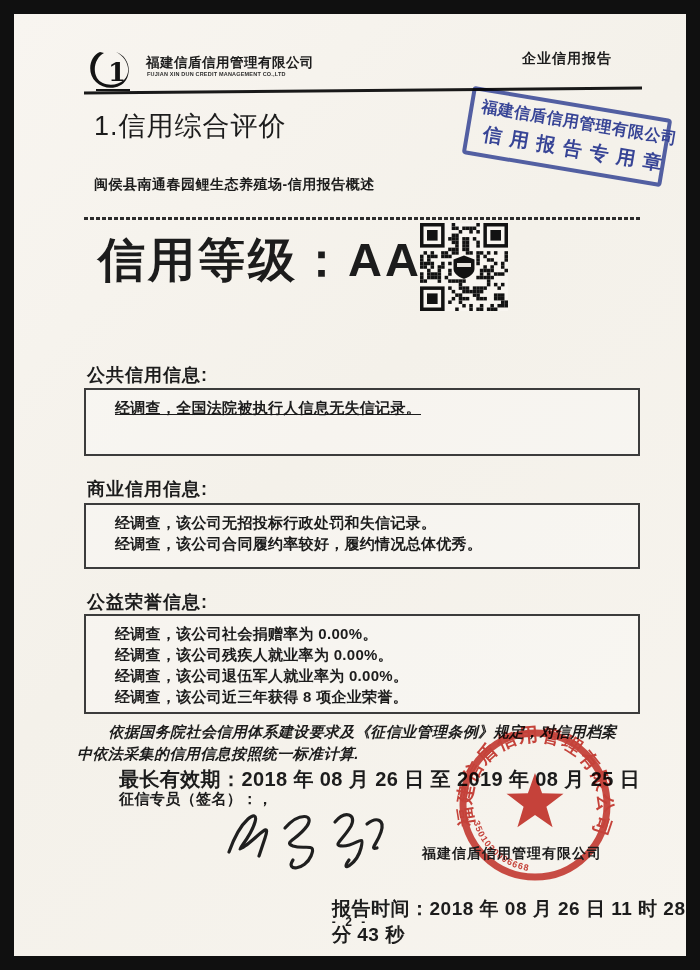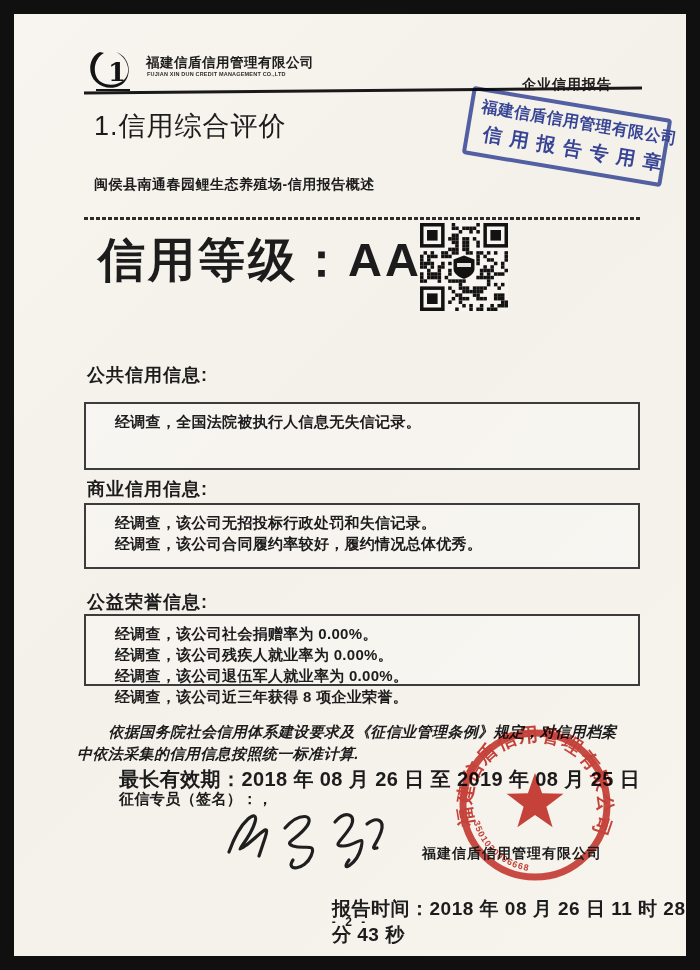--- a/index.html
+++ b/index.html
@@ -9,21 +9,21 @@
     position:absolute; left:14px; top:14px; width:672px; height:942px;
     background:linear-gradient(135deg,#f8f5f0 0%,#f4f1ea 45%,#f7f4ee 100%);
     color:#1c1c1c; overflow:hidden;
   }
   .abs { position:absolute; }
 
   
   .logo-svg { width:54px; height:46px; }
   .company-cn { left:132px; top:40px; font-size:13.5px; font-weight:bold; letter-spacing:.5px; }
   .company-en { left:133px; top:57px; font-size:5.5px; font-weight:bold; color:#2d2d2d; letter-spacing:.2px; }
-  .doc-type { top:62px; right:74px; font-size:14px; font-weight:bold; letter-spacing:1px;text-align:right; }
+  .doc-type { top:36px; right:74px; font-size:14px; font-weight:bold; letter-spacing:1px;text-align:right; }
   .header-rule { left:70px; top:75px; width:558px; height:3px; background:#191919; transform:rotate(-0.5deg); }
 
   .page-title { left:80px; top:94px; font-size:27px; font-weight:normal; letter-spacing:1px; }
 
   
   .corner-seal {
     left:452px; top:88px; width:202px; padding:5px 8px 6px 8px;
     border:4px solid rgba(40,58,154,.85); border-radius:4px;
     transform:rotate(9.5deg); color:#2a3a9c;
     mix-blend-mode:multiply; opacity:.93; text-align:center;
@@ -269,32 +269,32 @@
           <rect x="56.32" y="84.48" width="3.52" height="3.52" fill="#121212"></rect>
           <rect x="59.84" y="84.48" width="3.52" height="3.52" fill="#121212"></rect>
           <rect x="66.88" y="84.48" width="3.52" height="3.52" fill="#121212"></rect>
           <rect x="70.40" y="84.48" width="3.52" height="3.52" fill="#121212"></rect>
           <rect x="73.92" y="84.48" width="3.52" height="3.52" fill="#121212"></rect>
           <path d="M44 32.5 L54.5 36.5 L54.5 46 C54.5 52.5 44 56 44 56 C44 56 33.5 52.5 33.5 46 L33.5 36.5 Z" fill="#121212"></path>
           <rect x="37" y="40" width="14" height="4" fill="#f8f5f0" opacity="0.92"></rect>
         </svg></div>
 
     <div class="abs sec-heading" style="top:349px;">公共信用信息:</div>
-    <div class="abs info-box" style="top:388px; height:68px;">
+    <div class="abs info-box" style="top:374px; height:68px;text-decoration:underline;">
       <div class="line">经调查，全国法院被执行人信息无失信记录。</div>
     </div>
 
     <div class="abs sec-heading" style="top:463px;">商业信用信息:</div>
     <div class="abs info-box" style="top:489px; height:66px;">
       <div class="line">经调查，该公司无招投标行政处罚和失信记录。</div>
       <div class="line">经调查，该公司合同履约率较好，履约情况总体优秀。</div>
     </div>
 
     <div class="abs sec-heading" style="top:576px;">公益荣誉信息:</div>
-    <div class="abs info-box" style="top:600px; height:72px;">
+    <div class="abs info-box" style="top:600px; height:100px;">
       <div class="line">经调查，该公司社会捐赠率为 0.00%。</div>
       <div class="line">经调查，该公司残疾人就业率为 0.00%。</div>
       <div class="line">经调查，该公司退伍军人就业率为 0.00%。</div>
       <div class="line">经调查，该公司近三年获得 8 项企业荣誉。</div>
     </div>
 
     <div class="abs notice">
       <div class="ind">依据国务院社会信用体系建设要求及《征信业管理条例》规定，对信用档案</div>
       <div>中依法采集的信用信息按照统一标准计算.</div>
     </div>

